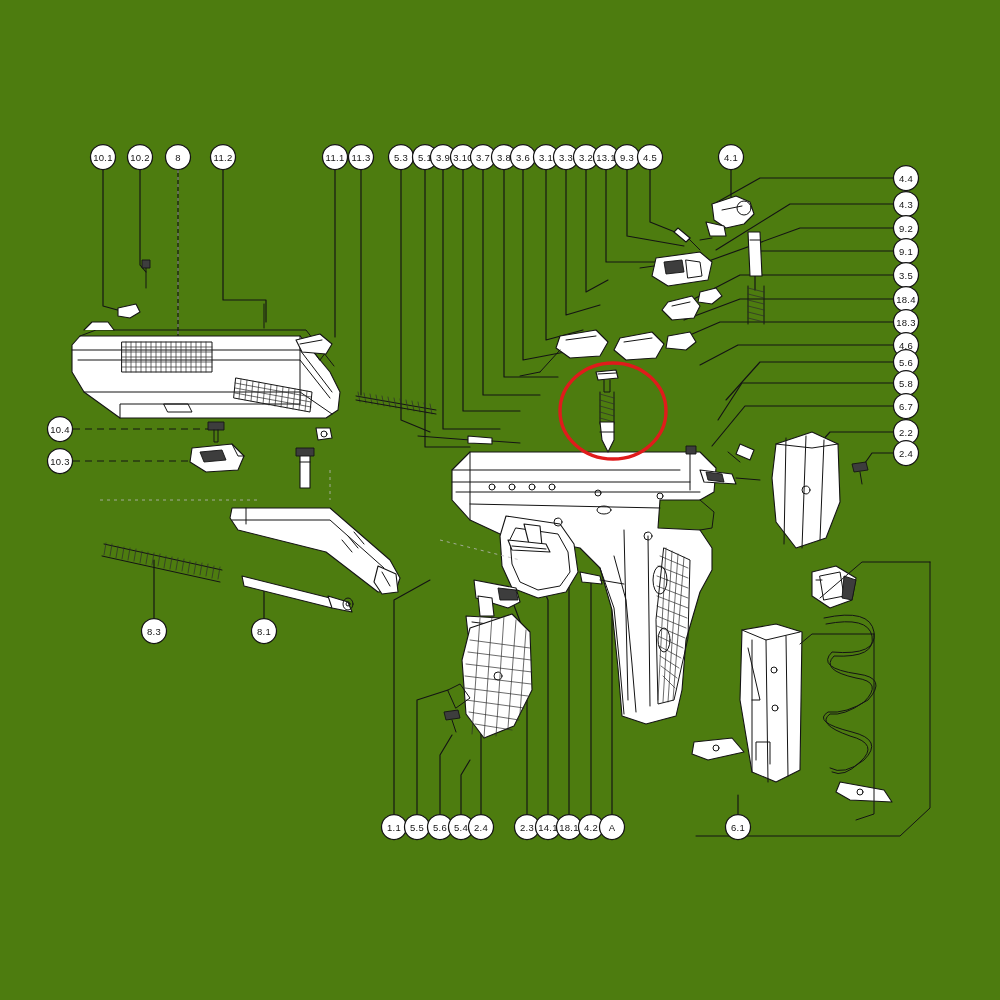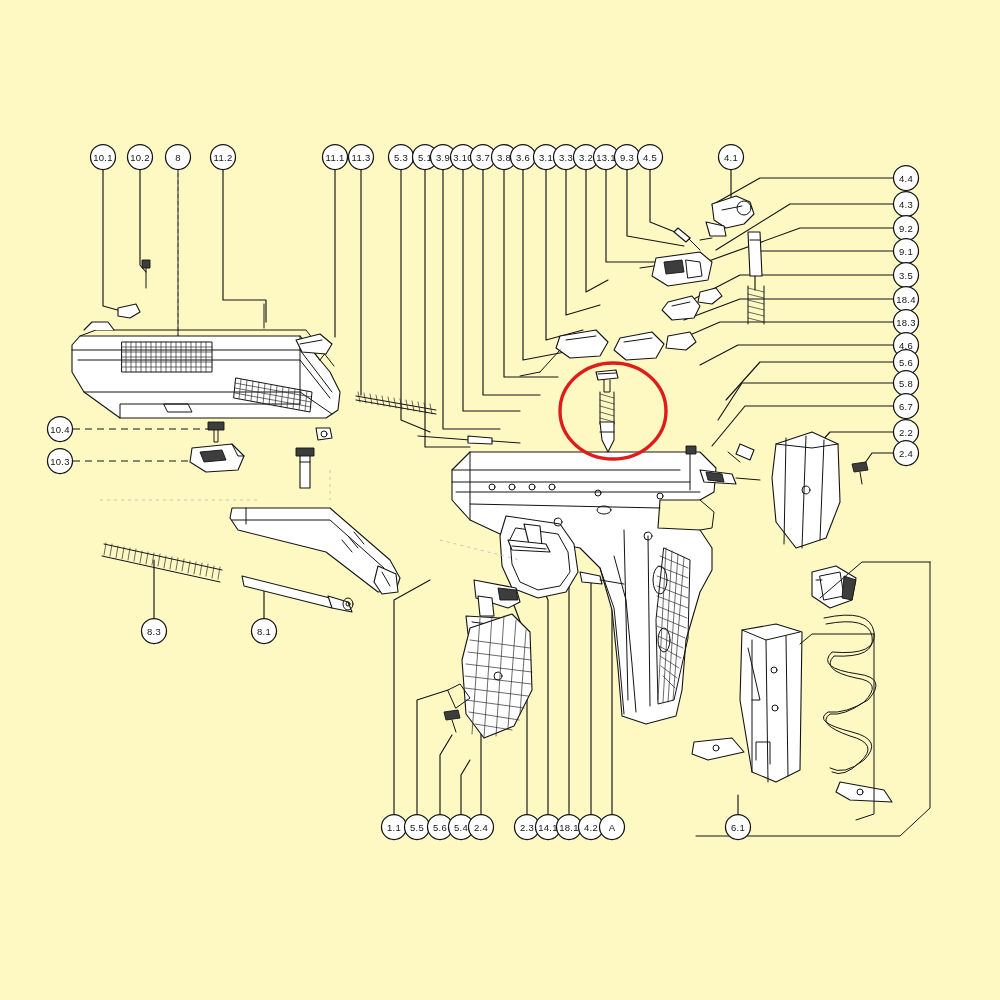--- a/index.html
+++ b/index.html
@@ -2,21 +2,21 @@
 <html><head>
 <meta charset="utf-8">
 <title>Exploded Parts Diagram</title>
 <style>
   html,body{margin:0;padding:0;background:#ffffff;}
   body{
     width:1000px;height:1000px;overflow:hidden;
     font-family:"Liberation Sans", sans-serif;
     color:#1a1a1a;
   }
-  #stage{position:relative;width:1000px;height:1000px;background:#fef9c3;}
+  #stage{position:relative;width:1000px;height:1000px;background:#4d7c0f;}
   #diagram{position:absolute;inset:0;}
   .callout-label{
     font-family:"Liberation Sans", sans-serif;
     font-size:9.5px;
     letter-spacing:.3px;
     fill:#141414;
     text-anchor:middle;
     dominant-baseline:central;
     user-select:none;
   }

